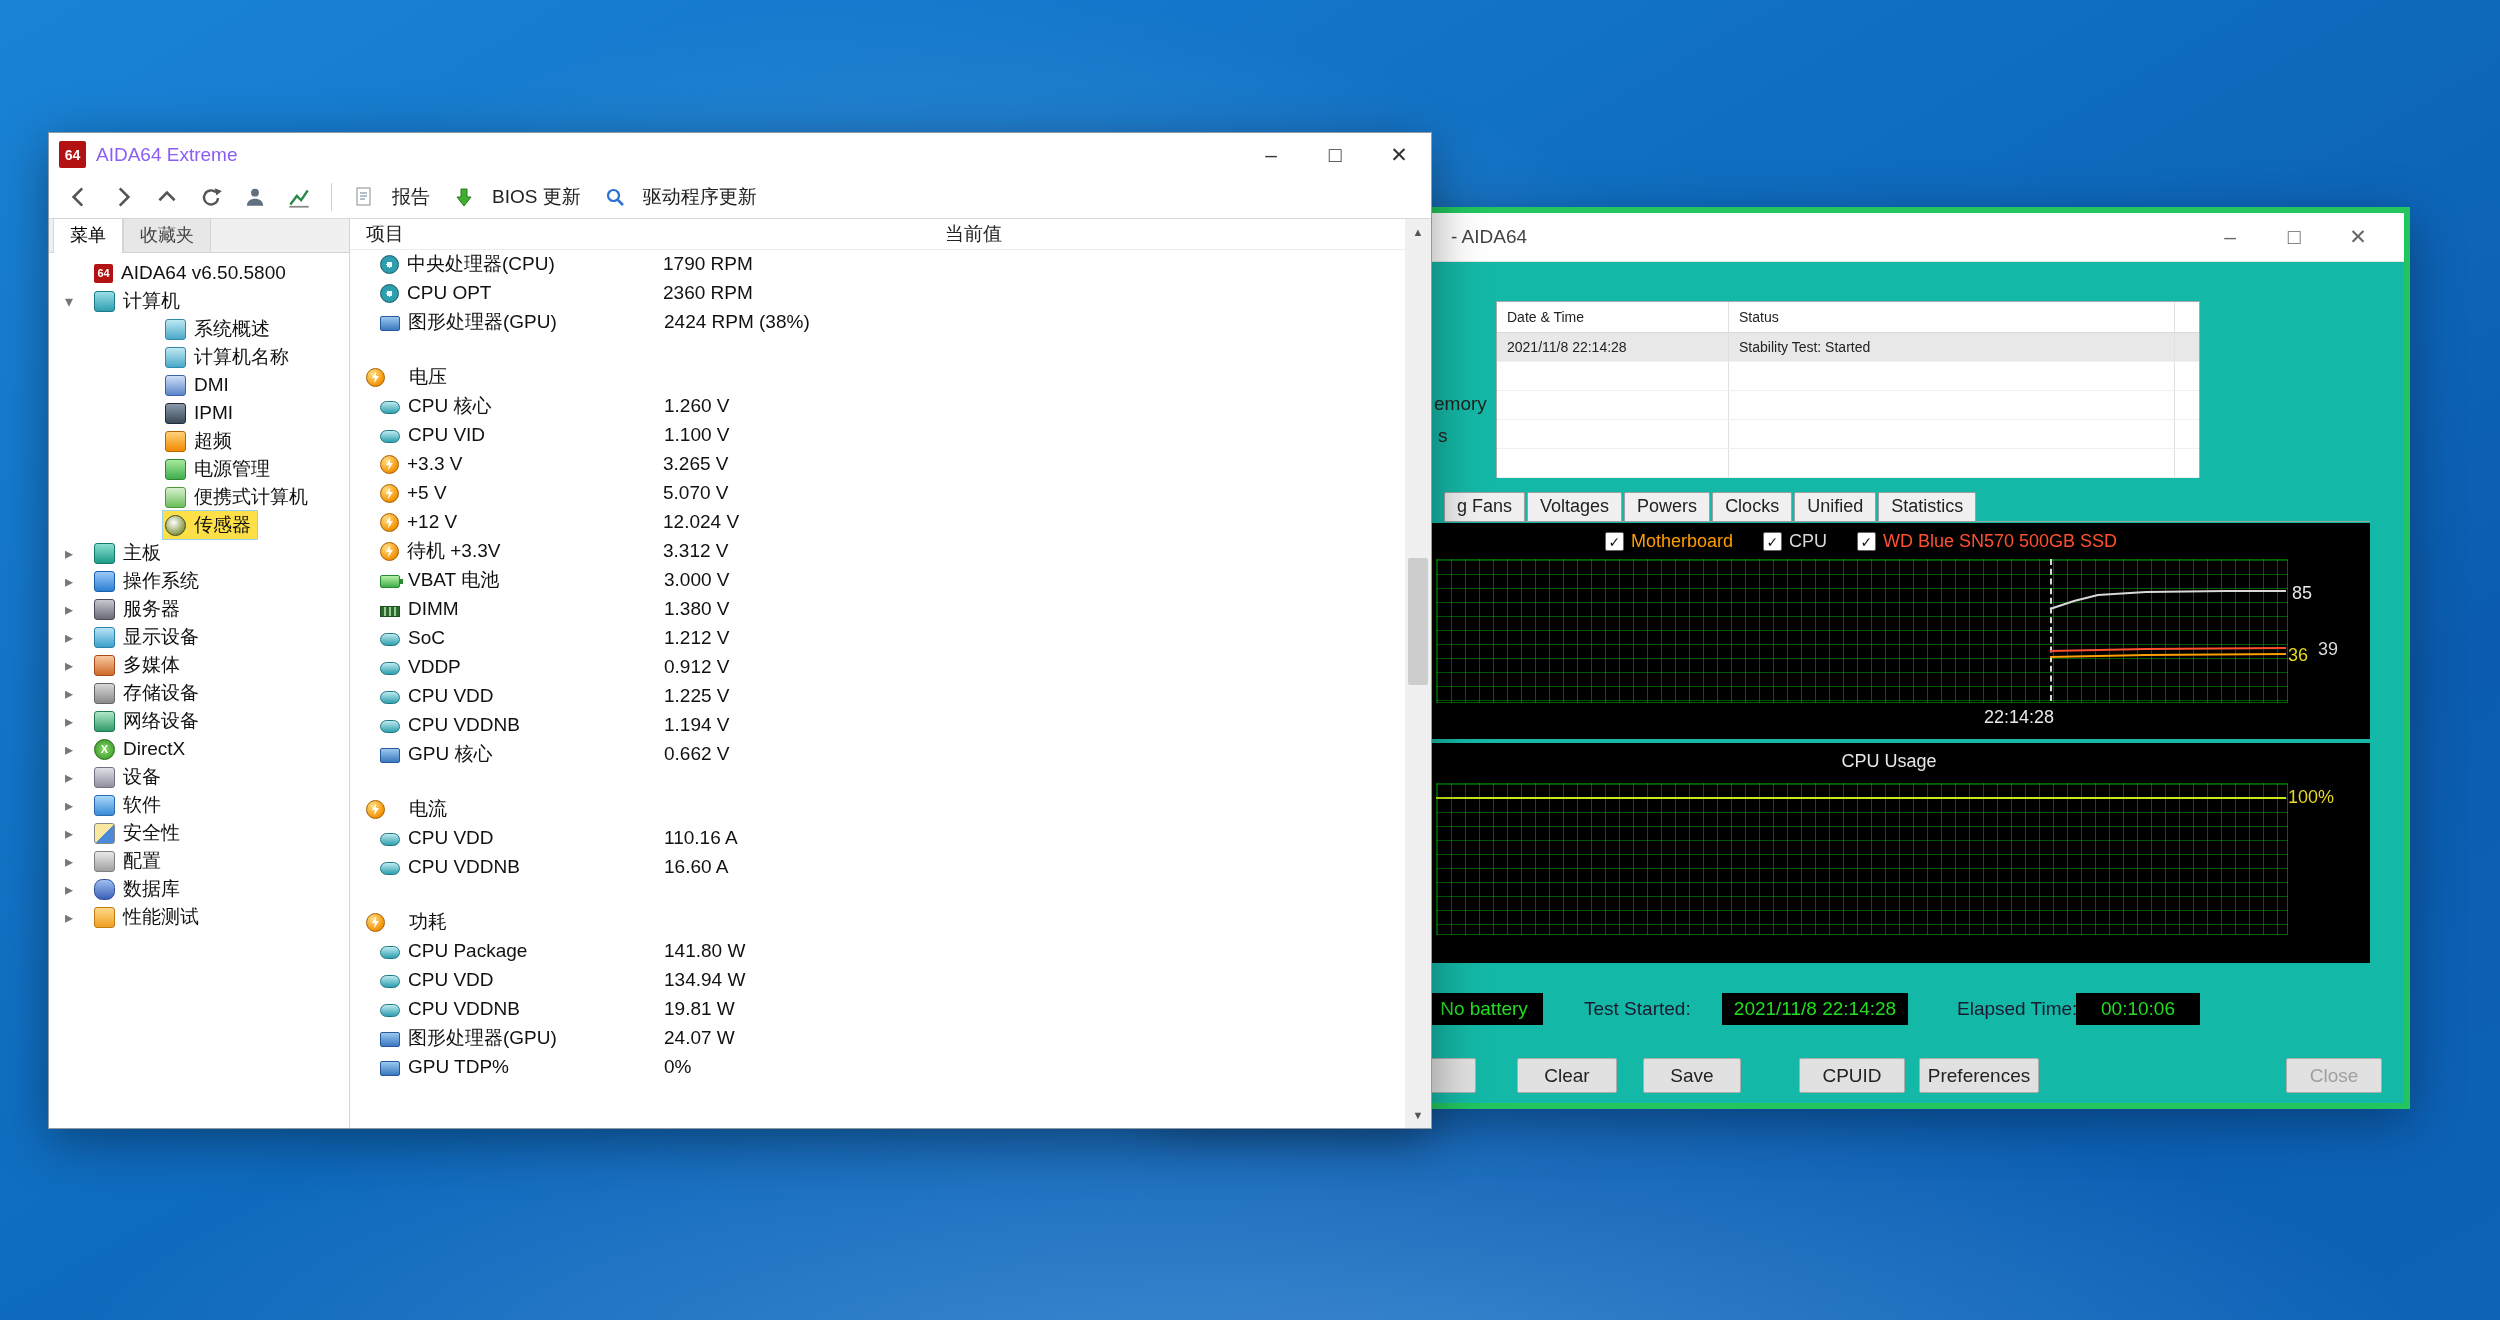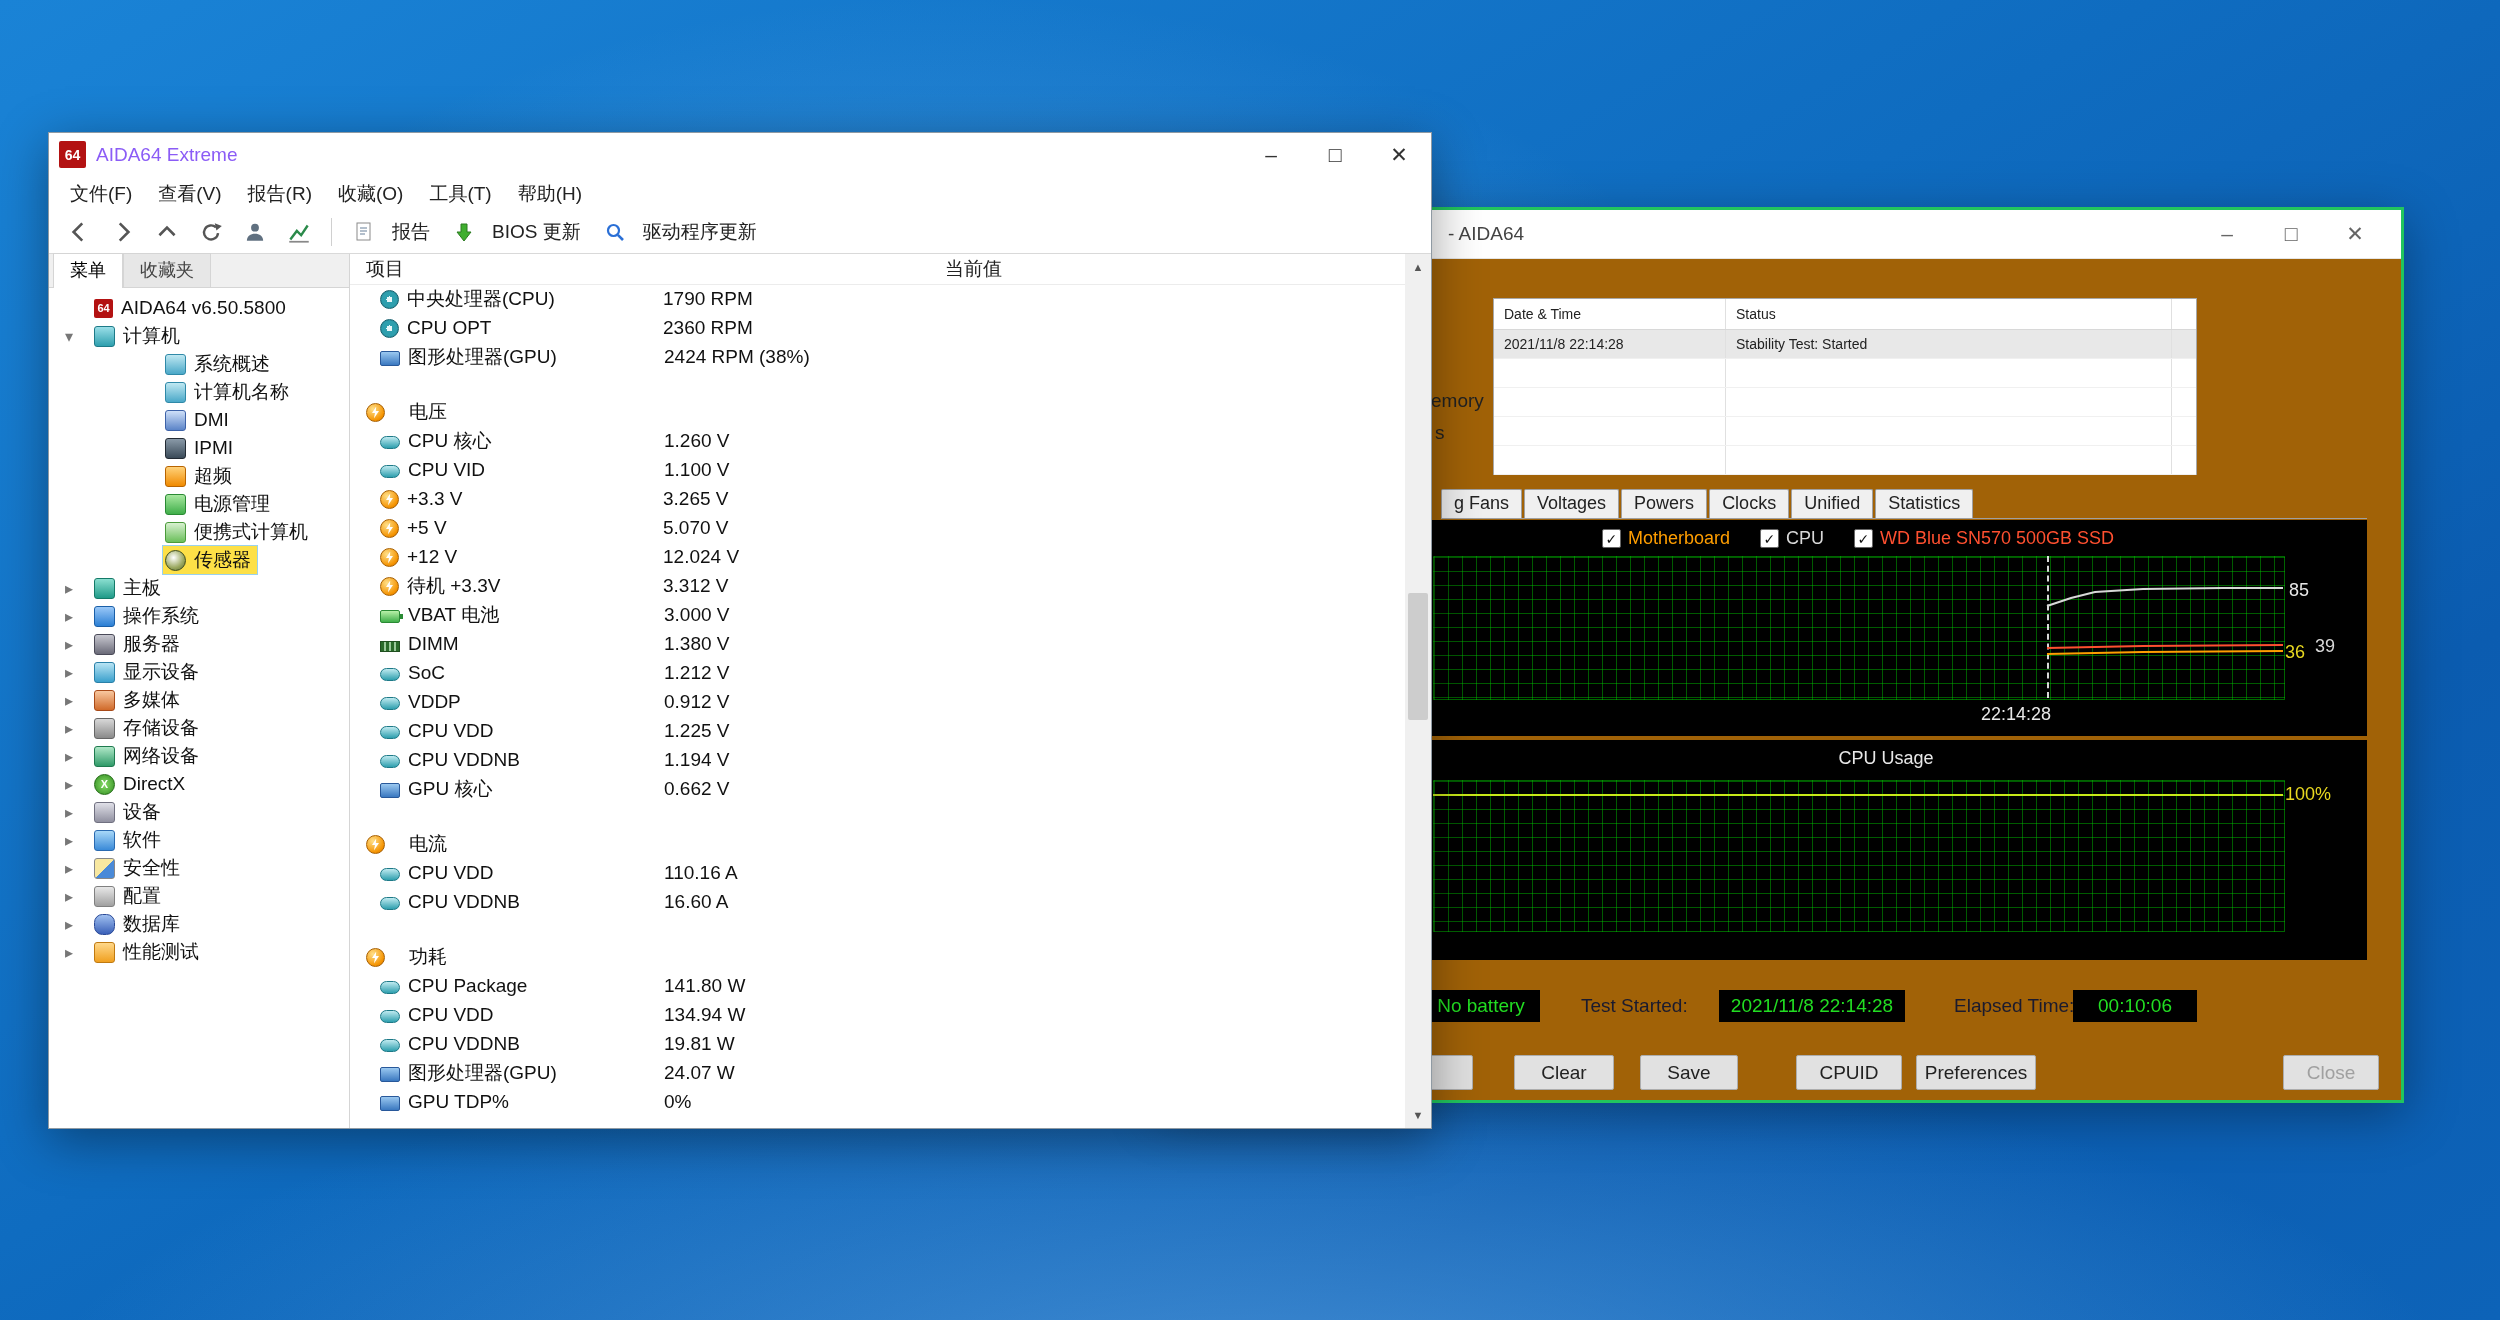--- a/index.html
+++ b/index.html
@@ -81,21 +81,21 @@
   .ic-volt{width:17px;height:17px;border-radius:50%;background:radial-gradient(circle at 35% 30%,#ffe08a,#f59300 70%,#c86f00);border:1px solid #a85f00;margin-top:1px;}
   .ic-volt::after{content:"";position:absolute;left:5px;top:3px;width:7px;height:12px;background:#fff;clip-path:polygon(60% 0,0 55%,42% 55%,28% 100%,100% 38%,55% 38%);}
   .ic-battery{width:18px;height:11px;background:linear-gradient(#b8f0a8,#3fae49);border:1px solid #2a8a34;border-radius:2px;margin-top:4px;}
   .ic-battery::after{content:"";position:absolute;right:-4px;top:3px;width:3px;height:5px;background:#2a8a34;}
   .ic-dimm{width:18px;height:9px;background:repeating-linear-gradient(90deg,#2a6a2a 0 3px,#9ac89a 3px 5px);border:1px solid #1f4f1f;margin-top:5px;}
   
   .sbar{position:absolute;top:0;right:0;width:26px;bottom:0;background:#f0f0f0;}
   .sbar .arr{position:absolute;left:0;width:26px;height:26px;display:flex;align-items:center;justify-content:center;font-size:11px;color:#555;}
   .sbar .thumb{position:absolute;left:3px;width:20px;background:#cdcdcd;border-radius:2px;}
   
-  #rwin{left:1160px;top:207px;width:1238px;height:890px;z-index:1;background:#a16207;border:3px solid #22c55e;box-shadow:0 12px 48px rgba(0,0,0,.34);position:absolute;}
+  #rwin{left:1160px;top:207px;width:1238px;height:890px;z-index:1;background:#14b8a6;border:6px solid #22c55e;box-shadow:0 12px 48px rgba(0,0,0,.34);position:absolute;}
   .rtitle{height:48px;background:#fff;position:relative;border-bottom:1px solid #e5e5e5;}
   .rtitle-text{position:absolute;left:285px;top:0;line-height:48px;font-size:19px;color:#444;}
   .rcontrols{position:absolute;right:14px;top:0;height:48px;display:flex;}
   .rcontrols .wbtn{color:#666;}
   .rlog{position:absolute;left:330px;top:88px;width:702px;height:175px;background:#fff;border:1px solid #a8a8a8;font-size:14px;}
   .lhead{height:30px;display:flex;align-items:center;color:#222;border-bottom:1px solid #d8d8d8;}
   .lc1{width:232px;padding-left:10px;box-sizing:border-box;border-right:1px solid #e0e0e0;white-space:nowrap;overflow:hidden;height:100%;display:flex;align-items:center;}
   .lc2{width:446px;padding-left:10px;box-sizing:border-box;border-right:1px solid #e0e0e0;white-space:nowrap;overflow:hidden;height:100%;display:flex;align-items:center;}
   .lrow{height:28px;display:flex;align-items:center;color:#222;border-bottom:1px solid #f0f0f0;}
   .lrow.sel-row{background:#e8e8e8;}
@@ -250,28 +250,20 @@
   <div class="ltitle">
     <div class="logo64">64</div>
     <span class="ltitle-text">AIDA64 Extreme</span>
     <div class="lcontrols">
       <div class="wbtn">–</div>
       <div class="wbtn">□</div>
       <div class="wbtn">✕</div>
     </div>
   </div>
 
-  <div class="menubar">
-    <span>文件(F)</span>
-    <span>查看(V)</span>
-    <span>报告(R)</span>
-    <span>收藏(O)</span>
-    <span>工具(T)</span>
-    <span>帮助(H)</span>
-  </div>
 
   <div class="toolbar">
     <div class="tbtn">
       <svg width="26" height="26" viewBox="0 0 24 24">
           <path d="M15 4 L7 12 L15 20" fill="none" stroke="#555" stroke-width="2.4"></path>
         </svg>
     </div>
     <div class="tbtn">
       <svg width="26" height="26" viewBox="0 0 24 24">
           <path d="M9 4 L17 12 L9 20" fill="none" stroke="#555" stroke-width="2.4"></path>

